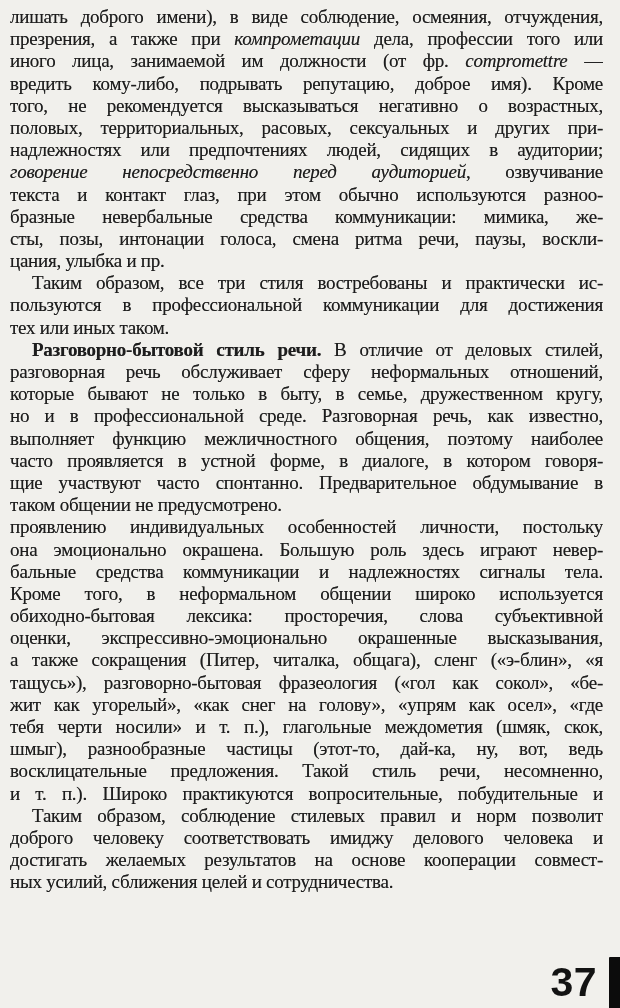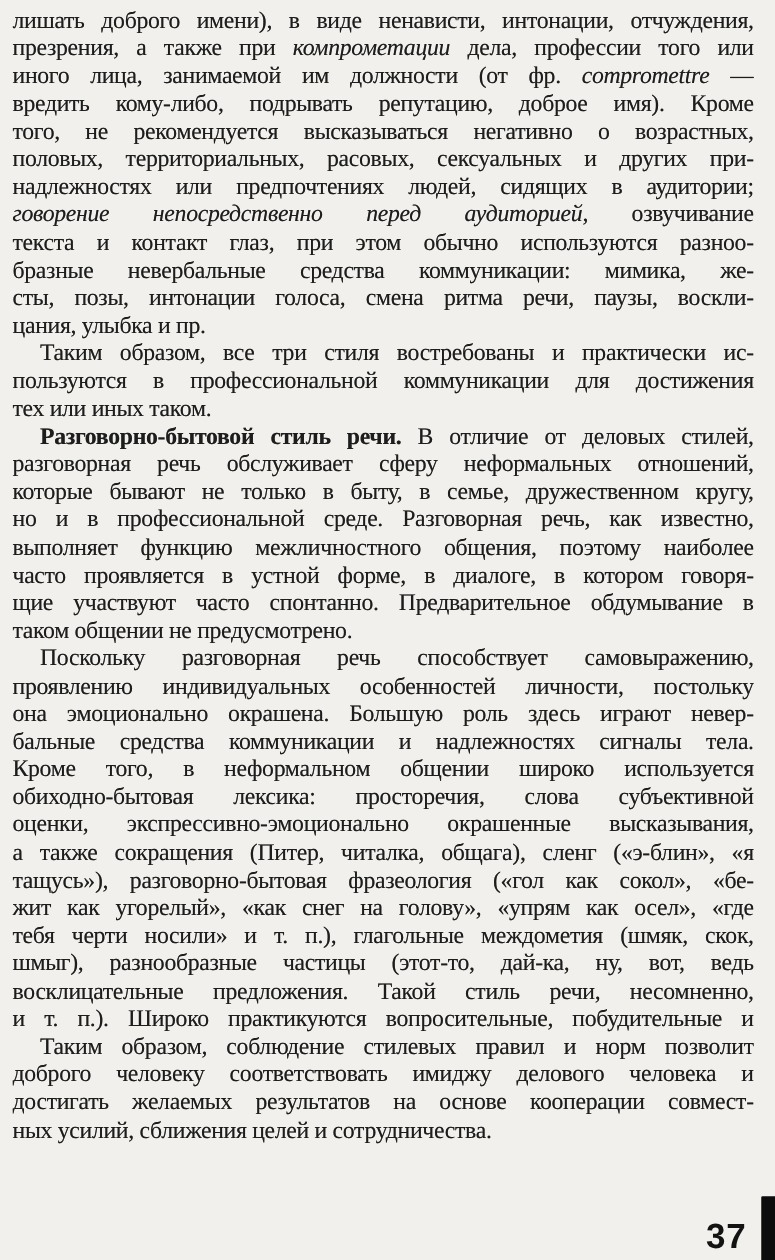--- a/index.html
+++ b/index.html
@@ -32,41 +32,41 @@
   .line.last { text-align: center; text-align-last: left; }
   .line.indent { text-indent: 22px; }
   .it { font-style: italic; }
   .bd { font-weight: bold; margin-top: 16px; }
   .page-number {
     position: absolute;
     right: 23px;
     bottom: 5px;
     font-family: "Liberation Sans", "DejaVu Sans", sans-serif;
     font-weight: bold;
-    font-size: 28px;
+    font-size: 41px;
     line-height: 1;
     color: #131313;
     letter-spacing: 0.5px;
   }
   .edge-tab {
     position: absolute;
     right: 0;
     top: 957px;
     width: 11px;
     height: 51px;
     background: var(--tab, #0c0c0c);
     border-radius: 1px 0 0 0;
   }
 </style>
 </head>
 <body>
 
 <div class="page" style="--paper: #f1f0ec; --ink: #1d1d1d; --tab: #0c0c0c;">
   <div class="text-block">
-      <div class="line"><span>лишать доброго имени), в виде ненависти, интонации, отчуждения,</span></div>
+      <div class="line"><span>лишать доброго имени), в виде соблюдение, осмеяния, отчуждения,</span></div>
       <div class="line"><span>презрения, а также при </span><span class="it">компрометации</span><span> дела, профессии того или</span></div>
       <div class="line"><span>иного лица, занимаемой им должности (от фр. </span><span class="it">compromettre</span><span> —</span></div>
       <div class="line"><span>вредить кому-либо, подрывать репутацию, доброе имя). Кроме</span></div>
       <div class="line"><span>того, не рекомендуется высказываться негативно о возрастных,</span></div>
       <div class="line"><span>половых, территориальных, расовых, сексуальных и других при-</span></div>
       <div class="line"><span>надлежностях или предпочтениях людей, сидящих в аудитории;</span></div>
       <div class="line"><span class="it">говорение непосредственно перед аудиторией</span><span>, озвучивание</span></div>
       <div class="line"><span>текста и контакт глаз, при этом обычно используются разноо-</span></div>
       <div class="line"><span>бразные невербальные средства коммуникации: мимика, же-</span></div>
       <div class="line"><span>сты, позы, интонации голоса, смена ритма речи, паузы, воскли-</span></div>
@@ -75,21 +75,20 @@
       <div class="line"><span>пользуются в профессиональной коммуникации для достижения</span></div>
       <div class="line last"><span>тех или иных таком.</span></div>
       <div class="line indent"><span class="bd">Разговорно-бытовой стиль речи.</span><span> В отличие от деловых стилей,</span></div>
       <div class="line"><span>разговорная речь обслуживает сферу неформальных отношений,</span></div>
       <div class="line"><span>которые бывают не только в быту, в семье, дружественном кругу,</span></div>
       <div class="line"><span>но и в профессиональной среде. Разговорная речь, как известно,</span></div>
       <div class="line"><span>выполняет функцию межличностного общения, поэтому наиболее</span></div>
       <div class="line"><span>часто проявляется в устной форме, в диалоге, в котором говоря-</span></div>
       <div class="line"><span>щие участвуют часто спонтанно. Предварительное обдумывание в</span></div>
       <div class="line last"><span>таком общении не предусмотрено.</span></div>
-      <div class="line indent"><span>Поскольку разговорная речь способствует самовыражению,</span></div>
       <div class="line"><span>проявлению индивидуальных особенностей личности, постольку</span></div>
       <div class="line"><span>она эмоционально окрашена. Большую роль здесь играют невер-</span></div>
       <div class="line"><span>бальные средства коммуникации и надлежностях сигналы тела.</span></div>
       <div class="line"><span>Кроме того, в неформальном общении широко используется</span></div>
       <div class="line"><span>обиходно-бытовая лексика: просторечия, слова субъективной</span></div>
       <div class="line"><span>оценки, экспрессивно-эмоционально окрашенные высказывания,</span></div>
       <div class="line"><span>а также сокращения (Питер, читалка, общага), сленг («э-блин», «я</span></div>
       <div class="line"><span>тащусь»), разговорно-бытовая фразеология («гол как сокол», «бе-</span></div>
       <div class="line"><span>жит как угорелый», «как снег на голову», «упрям как осел», «где</span></div>
       <div class="line"><span>тебя черти носили» и т. п.), глагольные междометия (шмяк, скок,</span></div>

